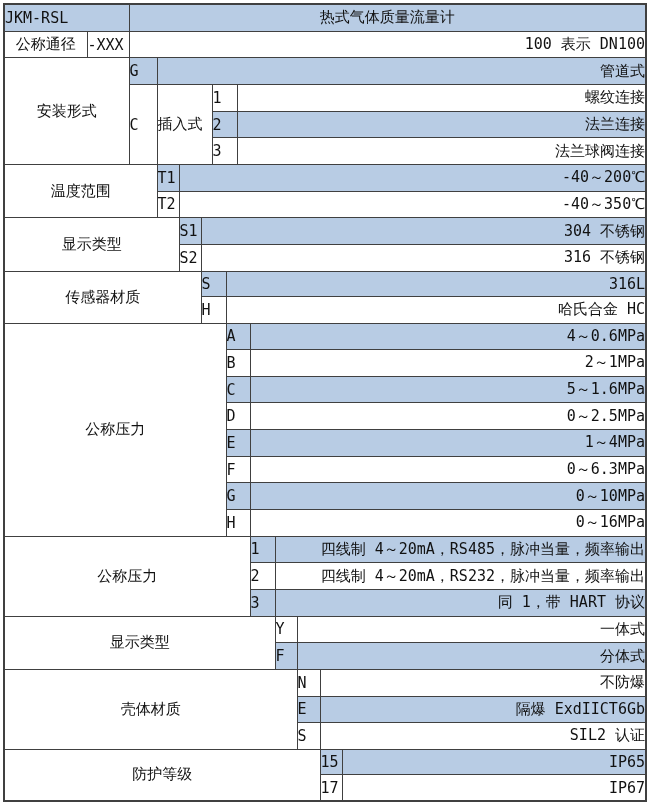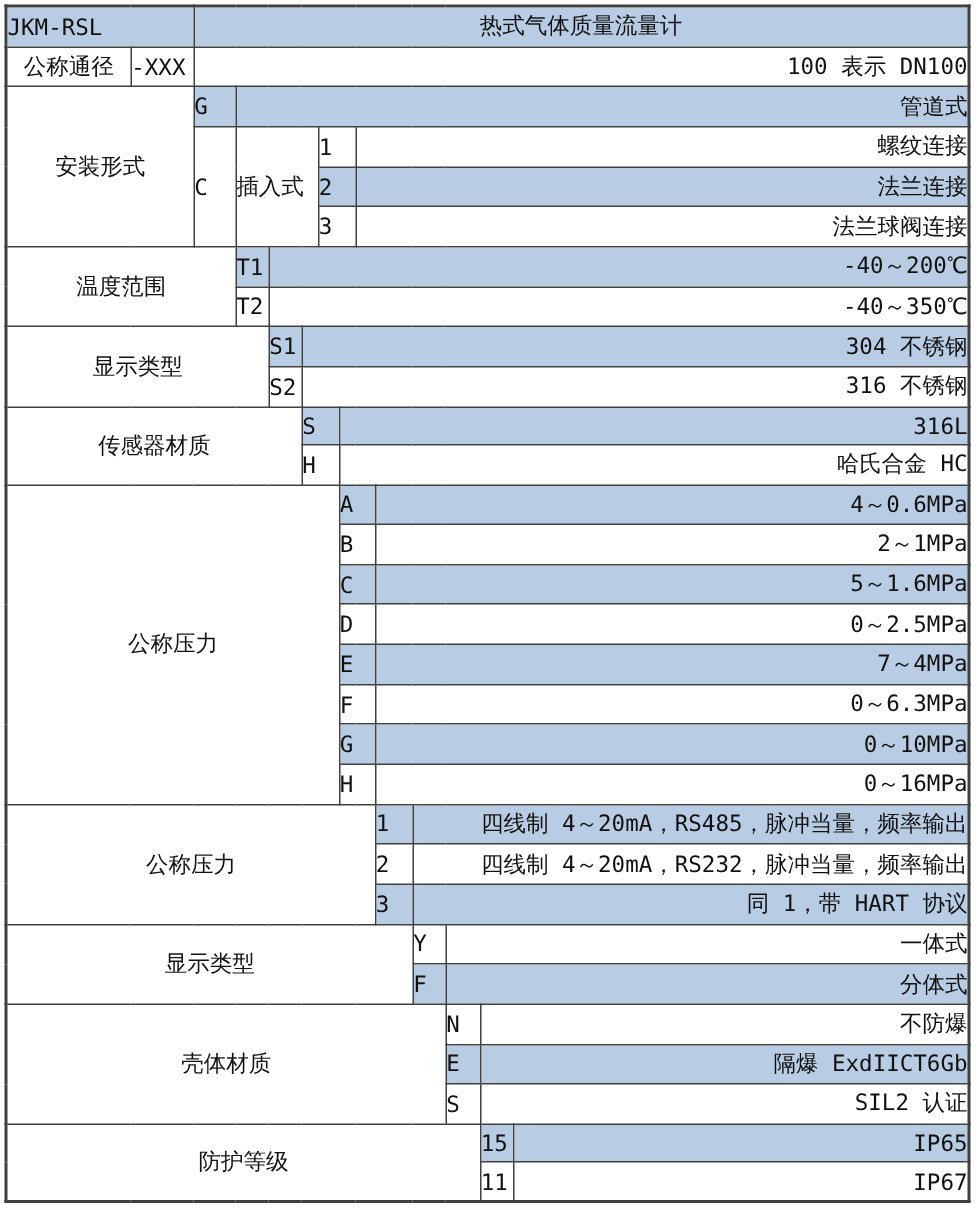--- a/index.html
+++ b/index.html
@@ -139,21 +139,21 @@
       <tr>
         <td colspan="2" class="code blue">C</td>
         <td colspan="5" class="desc blue">5～1.6MPa</td>
       </tr>
       <tr>
         <td colspan="2" class="code">D</td>
         <td colspan="5" class="desc">0～2.5MPa</td>
       </tr>
       <tr>
         <td colspan="2" class="code blue">E</td>
-        <td colspan="5" class="desc blue">7～4MPa</td>
+        <td colspan="5" class="desc blue">1～4MPa</td>
       </tr>
       <tr>
         <td colspan="2" class="code">F</td>
         <td colspan="5" class="desc">0～6.3MPa</td>
       </tr>
       <tr>
         <td colspan="2" class="code blue">G</td>
         <td colspan="5" class="desc blue">0～10MPa</td>
       </tr>
       <tr>
@@ -198,18 +198,18 @@
         <td class="code">S</td>
         <td colspan="2" class="desc">SIL2 认证</td>
       </tr>
 
       <tr>
         <td rowspan="2" colspan="12" class="label">防护等级</td>
         <td class="code blue">15</td>
         <td class="desc blue">IP65</td>
       </tr>
       <tr>
-        <td class="code">11</td>
+        <td class="code">17</td>
         <td class="desc">IP67</td>
       </tr>
     </tbody>
   </table>
 </div>
 
 </body></html>

